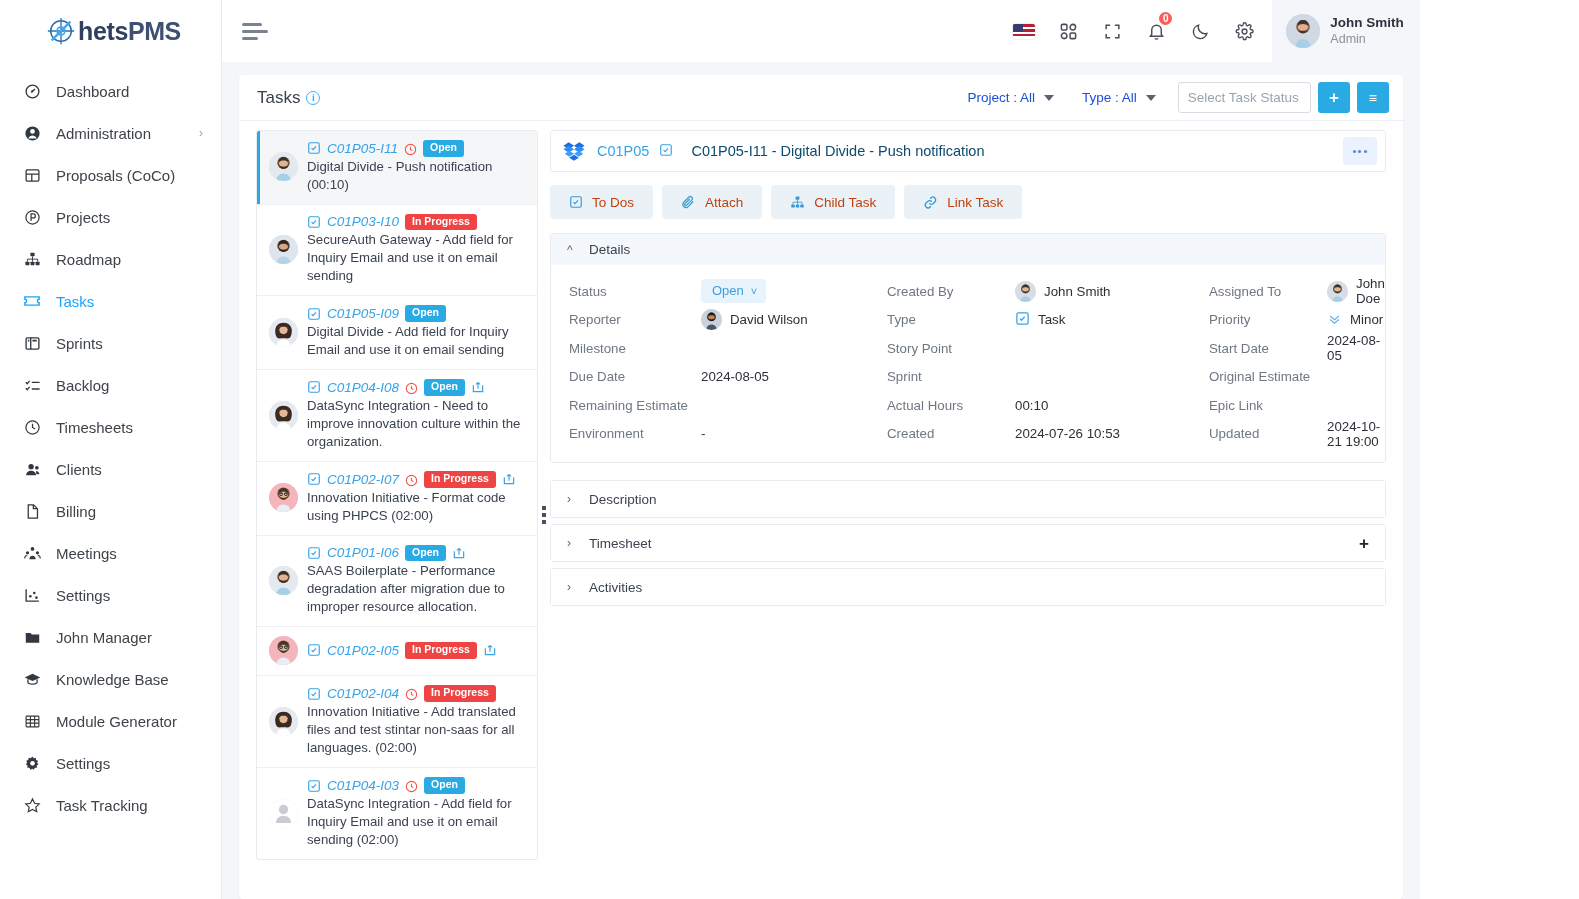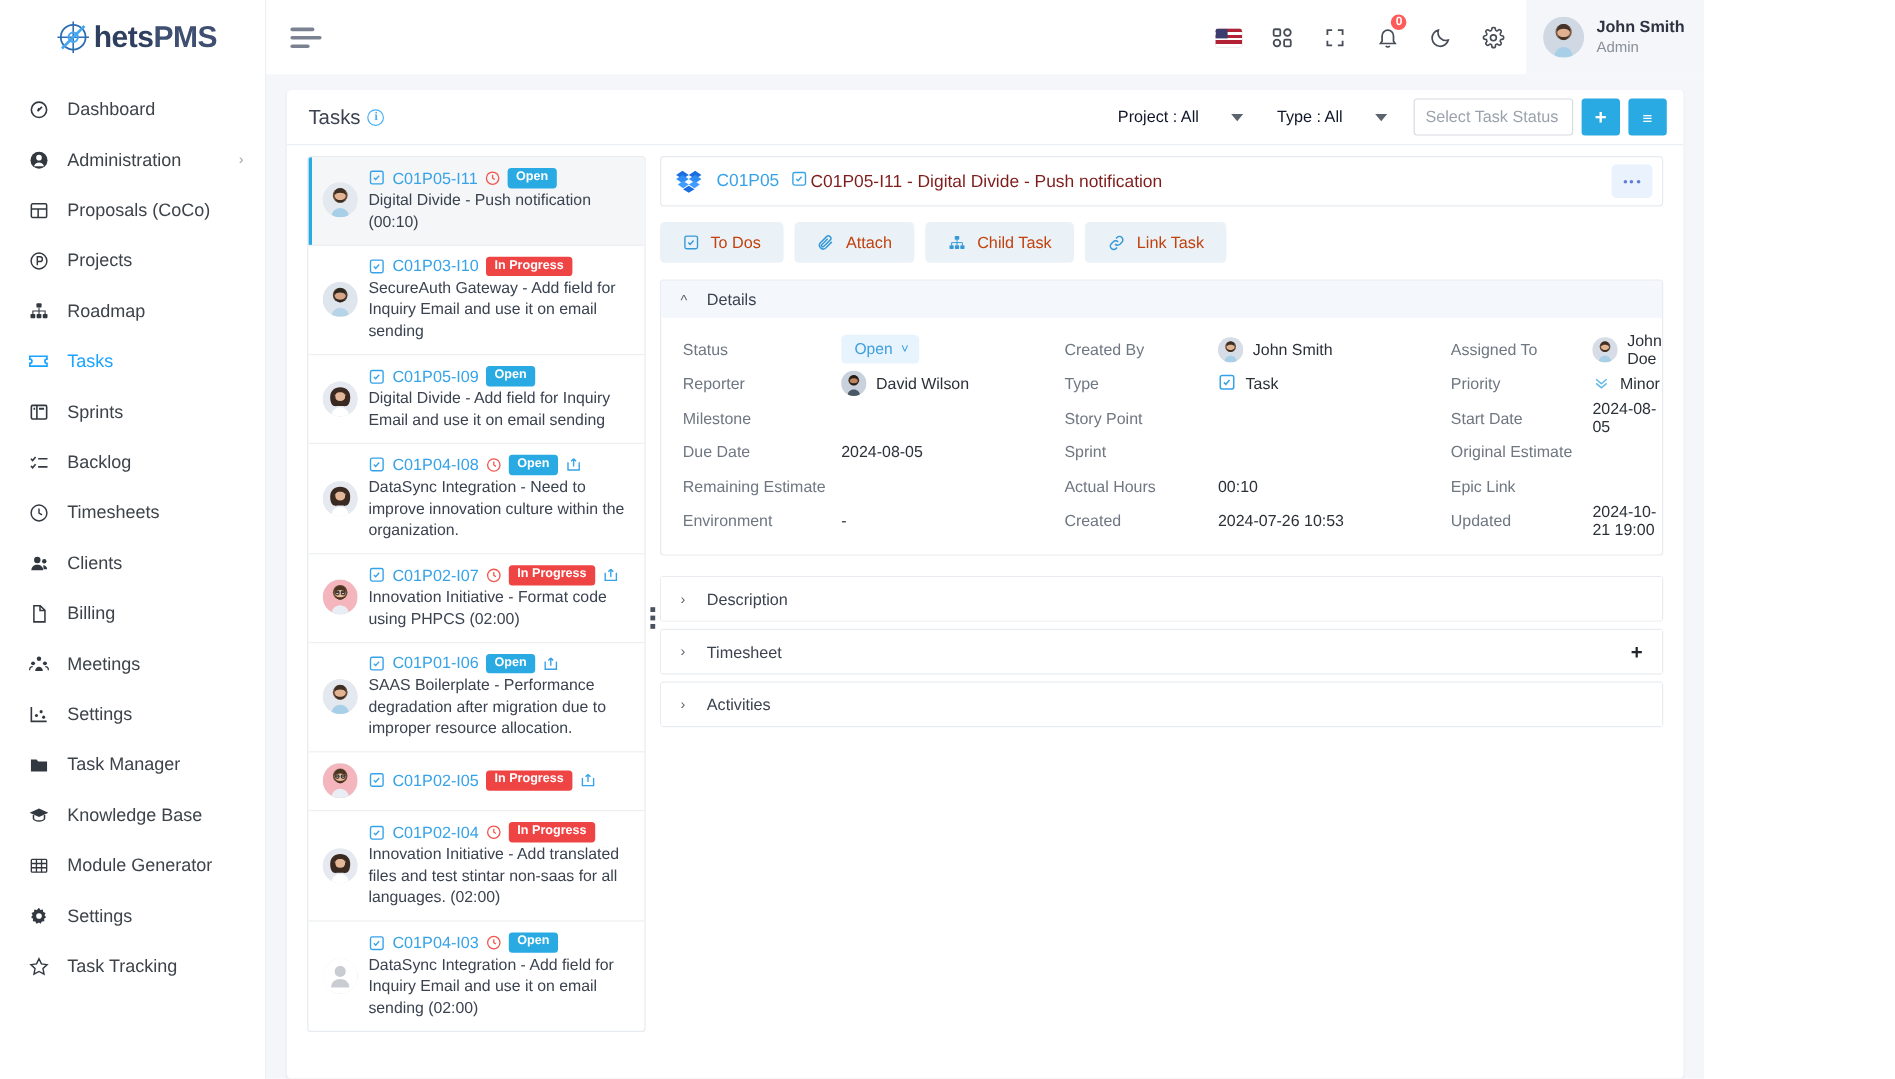--- a/index.html
+++ b/index.html
@@ -97,22 +97,22 @@
     border-bottom: 1px solid #eceff3;
   }
   .page-title { font-size: 17px; color: #3b4350; display: flex; align-items: center; gap: 6px; }
   .info-i {
     width: 14px; height: 14px; border: 1.4px solid #45b0f5; border-radius: 50%;
     color: #45b0f5; font-size: 10px; font-weight: 700; display: flex;
     align-items: center; justify-content: center; font-family: "Liberation Serif", serif;
   }
   .head-tools { margin-left: auto; display: flex; align-items: center; gap: 0; }
   .filter-sel {
-    display: flex; align-items: center; gap: 27px; font-size: 13.5px;
-    color: #0f172a; padding: 0 14px; cursor: pointer; white-space: nowrap;
+    display: flex; align-items: center; gap: 9px; font-size: 13.5px;
+    color: #1d4ed8; padding: 0 14px; cursor: pointer; white-space: nowrap;
   }
   .caret-d { width:0; height:0; border-left:5px solid transparent; border-right:5px solid transparent; border-top:6px solid #5b6370; }
   .status-input {
     width: 133px; height: 31px; border: 1px solid #d7dce3; border-radius: 3px;
     font-size: 13.5px; padding: 0 9px; color: #2d3340; margin-left: 8px;
     font-family: "Liberation Sans", sans-serif; outline: none; background:#fff;
   }
   .status-input::placeholder { color: #9aa3ad; }
   .btn-sq {
     width: 32px; height: 31px; border-radius: 3px; background: #29aae3; color: #fff;
@@ -136,21 +136,21 @@
   }
   .task-item:last-child { border-bottom: none; }
   .task-item.selected { background: #f4f6f8; }
   .task-item.selected:before {
     content: ""; position: absolute; left: 0; top: 0; bottom: 0; width: 3px; background: #29aae3;
   }
   .t-avatar { width: 29px; height: 29px; border-radius: 50%; overflow: hidden; flex: 0 0 29px; background:#dfe4ea; }
   .t-avatar svg { display:block; width:100%; height:100%; }
   .t-body { flex: 1; min-width: 0; }
   .t-row1 { display: flex; align-items: center; gap: 6px; flex-wrap: wrap; margin-bottom: 1px; }
-  .t-key { color: #36a3e8; font-size: 13.5px; }
+  .t-key { color: #36a3e8; font-size: 13.5px; font-style: italic; }
   .ic-task { width: 14px; height: 14px; flex:0 0 14px; }
   .ic-clock { width: 13px; height: 13px; flex:0 0 13px; }
   .ic-export { width: 14px; height: 14px; flex:0 0 14px; }
   .pill {
     font-size: 10.5px; font-weight: 700; color: #fff; border-radius: 3px;
     padding: 2px 7px 3px; line-height: 1.1; white-space: nowrap;
   }
   .pill.open { background: #29aae3; }
   .pill.progress { background: #ef4444; }
   .t-title { font-size: 13.2px; color: #3b4350; line-height: 1.37; }
@@ -164,21 +164,21 @@
   .drag-dots i { width: 4px; height: 4px; background: #4a5160; display: block; }
 
   
   .detail { flex: 1; padding: 0 17px 16px 0; overflow: hidden; }
   .detail-head {
     background: #fff; border: 1px solid #e8ebef; border-radius: 3px;
     height: 42px; display: flex; align-items: center; padding: 0 8px 0 10px; gap: 10px;
   }
   .proj-icon { width: 26px; height: 24px; flex:0 0 26px; display:flex; align-items:center; justify-content:center; }
   .proj-key { color: #36a3e8; font-size: 14.5px; }
-  .crumb-link { color: #7f1d1d; font-size: 14.5px; display: flex; align-items: flex-end; gap: 2px; }
+  .crumb-link { color: #0c4a6e; font-size: 14.5px; display: flex; align-items: flex-start; gap: 18px; }
   .more-btn {
     margin-left: auto; width: 34px; height: 28px; background: #eaf2fe; border-radius: 4px;
     display: flex; align-items: center; justify-content: center; gap: 2.5px; cursor: pointer;
   }
   .more-btn i { width: 3px; height: 3px; border-radius: 50%; background: #5f7fd6; display: block; }
 
   .tabs { display: flex; gap: 9px; margin-top: 13px; }
   .tab {
     background: #eaf2f8; border-radius: 4px; height: 34px; display: flex; align-items: center;
     gap: 9px; padding: 0 19px; color: #c2410c; font-size: 13.5px; cursor: pointer;
@@ -370,21 +370,21 @@
           </span>
         <span class="nav-label">Settings</span>
       </div>
 
       <div class="nav-item">
         <span class="ico">
             <svg width="17" height="17" viewBox="0 0 24 24" fill="#32383f">
               <path d="M2.5 5.5h6.6l2 2.4h10.4v11.6H2.5z"></path>
             </svg>
           </span>
-        <span class="nav-label">Task Manager</span>
+        <span class="nav-label">John Manager</span>
       </div>
 
       <div class="nav-item">
         <span class="ico">
             <svg width="17" height="17" viewBox="0 0 24 24" fill="#32383f">
               <path d="M12 4 L23 9 L12 14 L1 9z"></path>
               <path d="M5.5 11.5v4c0 1.6 3 3 6.5 3s6.5-1.4 6.5-3v-4" stroke="#32383f" stroke-width="1.8" fill="none"></path>
             </svg>
           </span>
         <span class="nav-label">Knowledge Base</span>

